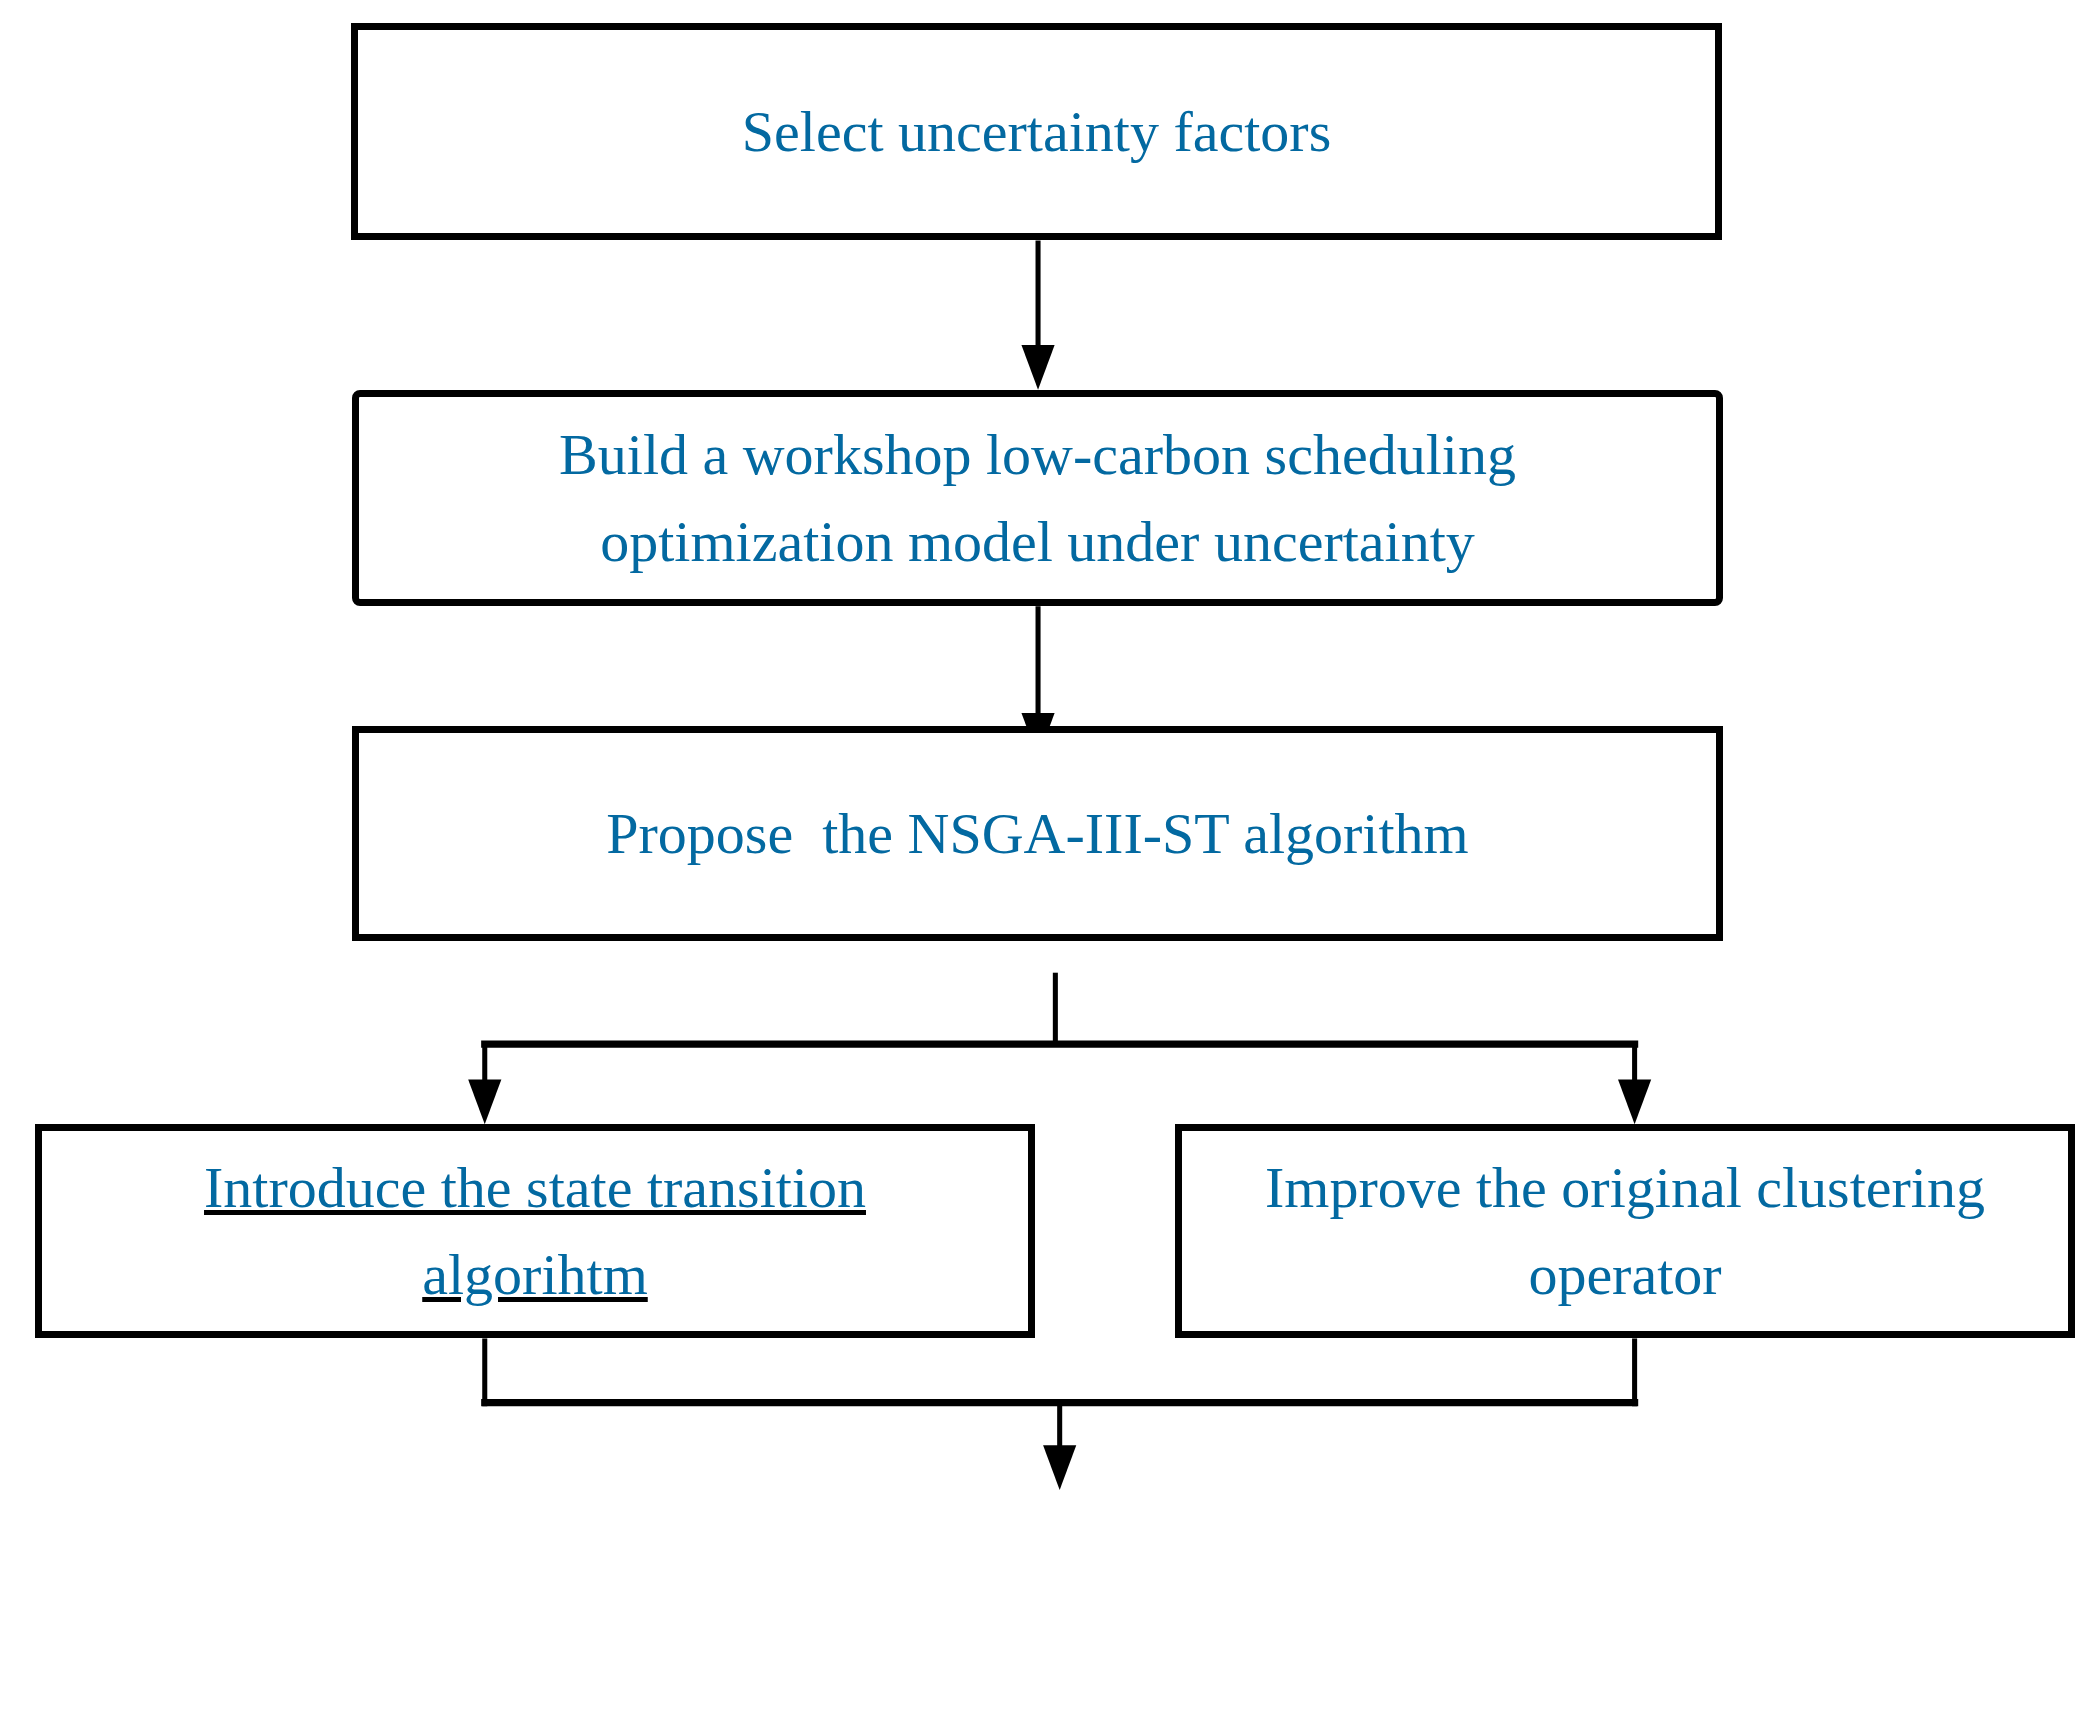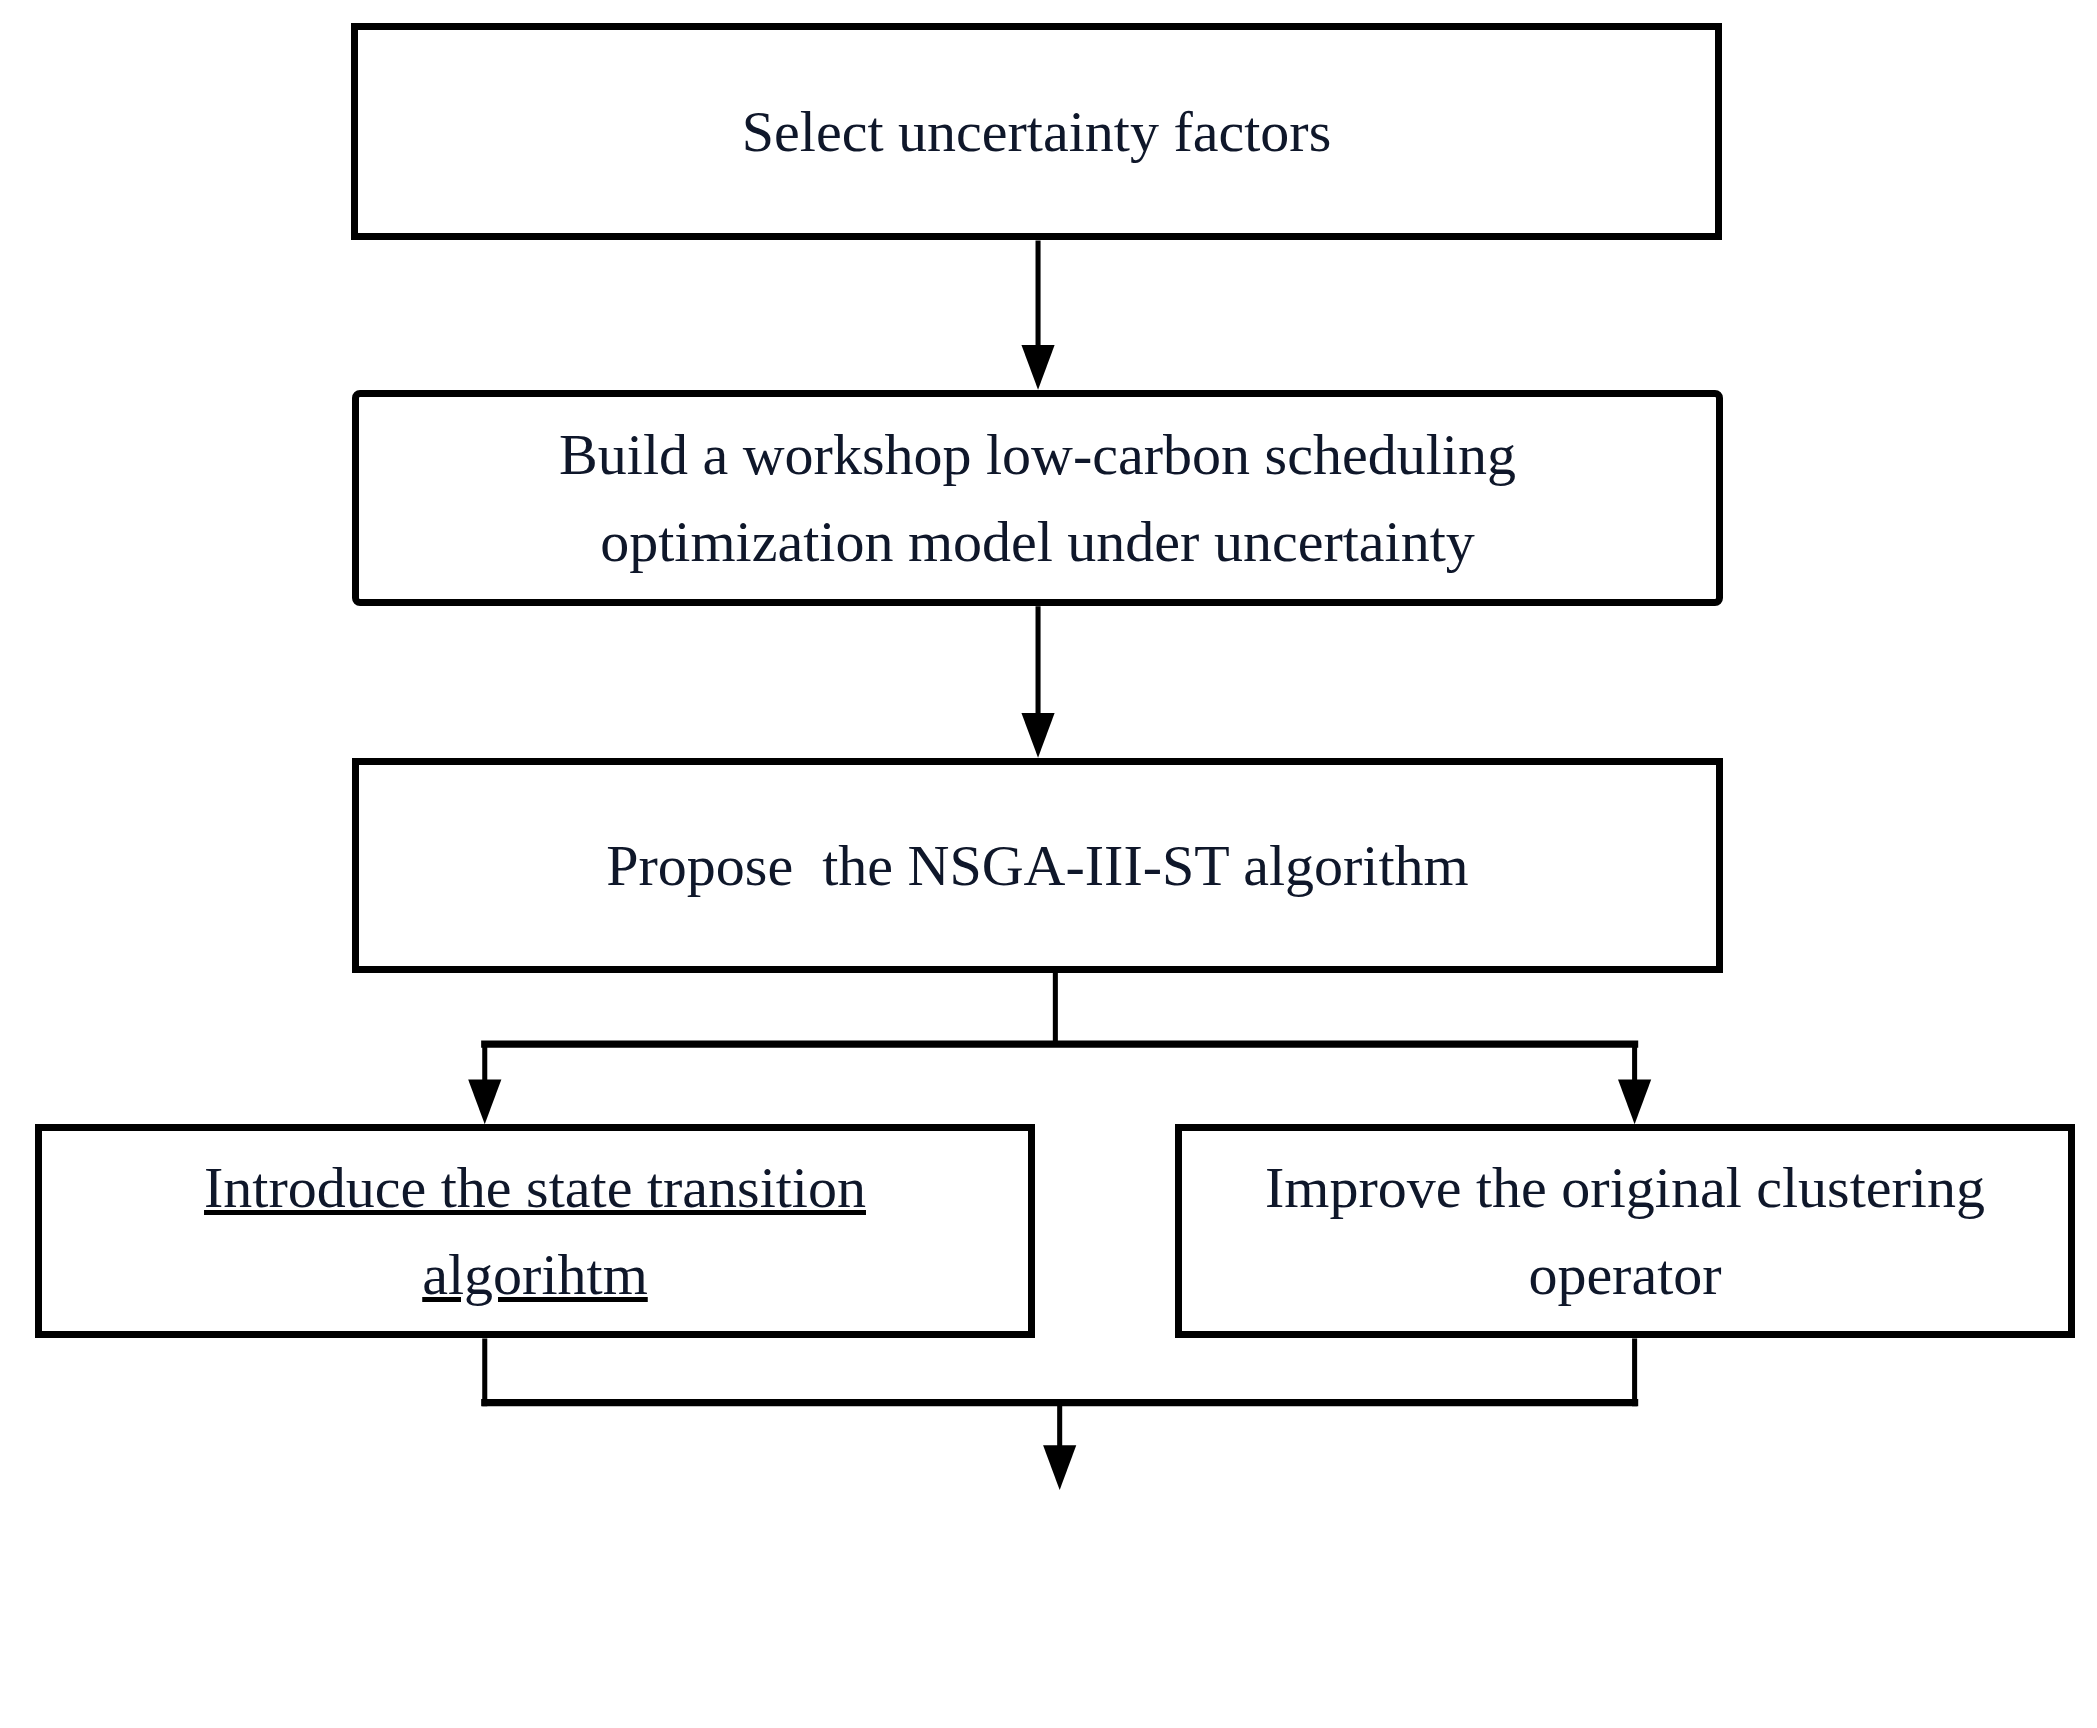--- a/index.html
+++ b/index.html
@@ -48,21 +48,21 @@
     align-items: center;
     justify-content: center;
   }
   .box .label {
     display: block;
     width: 100%;
     text-align: center;
     font-size: 58px;
     line-height: 1.5;
     white-space: pre-wrap;
-    color: #0f172a;
+    color: #0369a1;
   }
 </style>
 </head>
 <body>
 
 <div class="canvas">
 
   <svg class="connectors" viewBox="0 0 2907 2396" xmlns="http://www.w3.org/2000/svg">
 
     <g>
@@ -95,21 +95,21 @@
 
   <div class="box" style="left:351px; top:23px; width:1371px; height:217px;">
     <span class="label">Select uncertainty factors</span>
   </div>
 
   <div class="box" style="left:352px; top:390px; width:1371px; height:216px;border-radius:8px;">
     <span class="label">Build a workshop low-carbon scheduling
 optimization model under uncertainty</span>
   </div>
 
-  <div class="box" style="left:352px; top:758px; width:1371px; height:215px;">
+  <div class="box" style="left:352px; top:726px; width:1371px; height:215px;">
     <span class="label">Propose  the NSGA-III-ST algorithm</span>
   </div>
 
   <div class="box" style="left:35px; top:1124px; width:1000px; height:214px;text-decoration:underline;">
     <span class="label">Introduce the state transition
 algorihtm</span>
   </div>
 
   <div class="box" style="left:1175px; top:1124px; width:900px; height:214px;">
     <span class="label">Improve the original clustering

